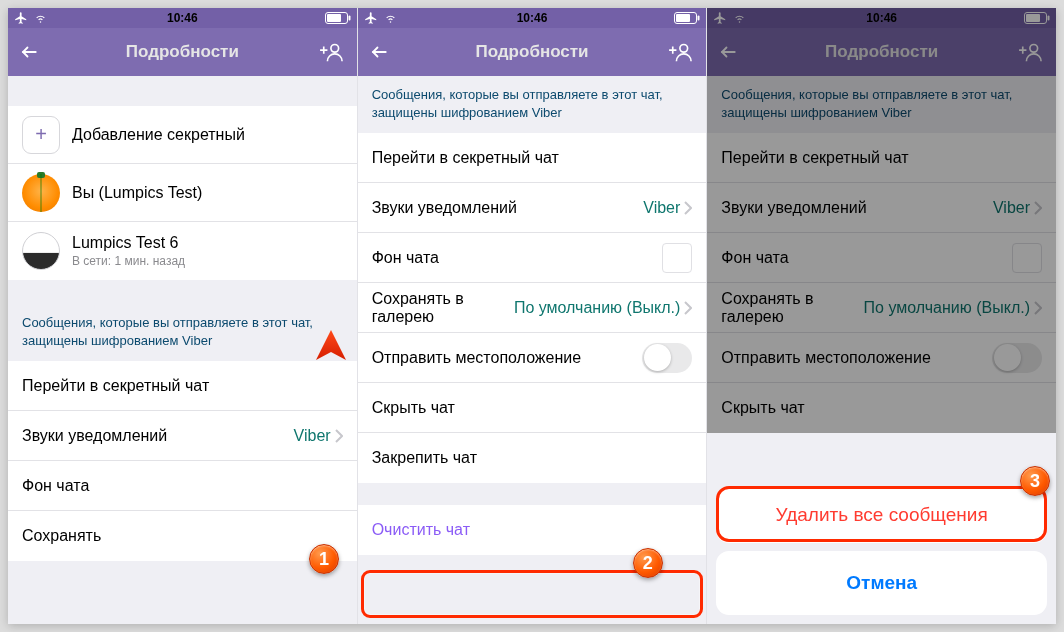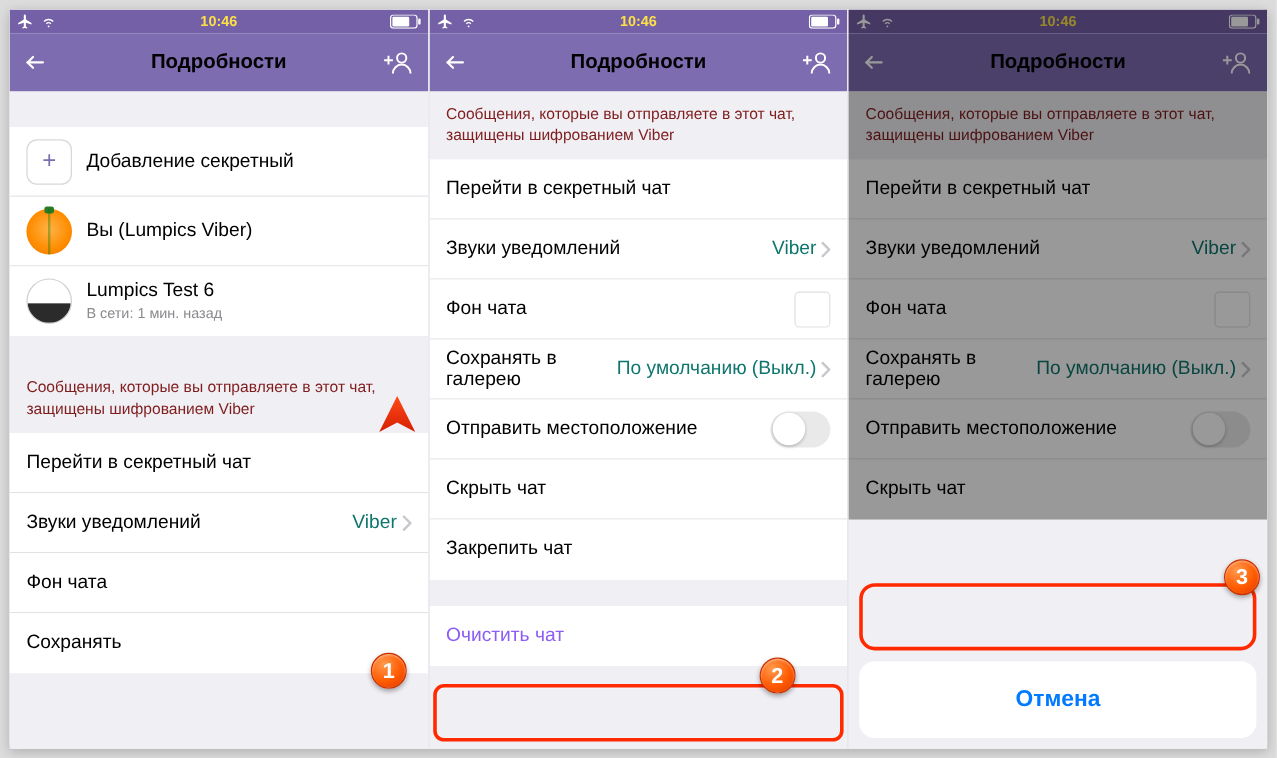--- a/index.html
+++ b/index.html
@@ -2,43 +2,43 @@
 <html><head>
 <meta charset="utf-8">
 <style>
   * { box-sizing: border-box; margin: 0; padding: 0; font-family: -apple-system, Helvetica, Arial, sans-serif; -webkit-font-smoothing: antialiased; }
   body { background: #dcdcdc; width: 1064px; height: 632px; position: relative; overflow: hidden; }
   .stage { position: absolute; left: 8px; top: 8px; width: 1048px; height: 616px; background: #fff; border-radius: 4px; box-shadow: 0 2px 10px rgba(0,0,0,.2); display: flex; }
   .phone { flex: 1 1 0; height: 100%; background: #efeff4; position: relative; overflow: hidden; }
   .phone + .phone { border-left: 1px solid rgba(0,0,0,0.05); }
 
   
-  .statusbar { height: 20px; background: #7360a7; display: flex; align-items: center; justify-content: space-between; padding: 0 6px; color: #fde047; font-size: 12px; font-weight: 600; }
+  .statusbar { height: 20px; background: #7360a7; display: flex; align-items: center; justify-content: space-between; padding: 0 6px; color: #000000; font-size: 12px; font-weight: 600; }
   .sb-left, .sb-right { display: flex; align-items: center; gap: 5px; }
   .sb-left svg, .sb-right svg { display: block; }
   .sb-time { position: absolute; left: 50%; transform: translateX(-50%); }
 
   
-  .navbar { height: 48px; background: #7e6cb0; display: flex; align-items: center; justify-content: space-between; padding: 0 12px; color: #000000; position: relative; text-align: center; }
+  .navbar { height: 48px; background: #7e6cb0; display: flex; align-items: center; justify-content: space-between; padding: 0 12px; color: #e5e5e5; position: relative; text-align: center; }
   .nav-title { font-size: 17px; font-weight: 600; position: absolute; left: 50%; transform: translateX(-50%); }
   .nav-back svg, .nav-add svg { display: block; }
 
   
   .section { background: #fff; }
   .group-gap { height: 30px; }
   .cell { display: flex; align-items: center; min-height: 50px; padding: 0 14px; background: #fff; border-bottom: 1px solid #e2e2e6; font-size: 16px; color: #000; }
   .cell:last-child { border-bottom: none; }
   .cell.tall { min-height: 58px; }
   .cell .main { flex: 1 1 auto; display: flex; flex-direction: column; }
   .cell .sub { font-size: 12px; color: #8a8a8e; margin-top: 2px; }
   .cell .value { color: #0f766e; font-size: 16px; margin-right: 4px; }
   .cell .chev { color: #c7c7cc; }
   .cell.destructive { color: #8b5cf6; }
 
-  .note { padding: 10px 14px 12px; font-size: 13px; color: #7f1d1d; line-height: 1.35; }
+  .note { padding: 10px 14px 12px; font-size: 13px; color: #0c4a6e; line-height: 1.35; }
 
   .avatar { width: 38px; height: 38px; border-radius: 9px; margin-right: 12px; display: flex; align-items: center; justify-content: center; flex: 0 0 38px; }
   .avatar.plus { border: 1px solid #d7d7db; color: #7e6cb0; font-size: 20px; border-radius: 9px; }
   .avatar.orange { background: radial-gradient(circle at 50% 45%, #ffb347 0%, #ff8c00 60%, #e67600 100%); border-radius: 50%; position: relative; }
   .avatar.orange::after { content: ""; position: absolute; width: 2px; height: 100%; background: rgba(0,120,0,.35); left: 50%; transform: translateX(-50%); }
   .avatar.orange::before { content: ""; position: absolute; width: 8px; height: 6px; background: #2a7a2a; top: -2px; left: 50%; transform: translateX(-50%); border-radius: 2px; }
   .avatar.photo { background: linear-gradient(180deg, #fff 0%, #fff 54%, #2b2b2b 56%, #2b2b2b 100%); border-radius: 50%; border: 1px solid #d0d0d4; }
 
   .shield { width: 22px; height: 22px; }
 
@@ -121,21 +121,21 @@
       <div class="section">
         <div class="cell tall">
           <div class="avatar plus">+</div>
           <div class="main">
               <span>Добавление секретный</span>
             </div>
         </div>
         <div class="cell tall">
           <div class="avatar orange"></div>
           <div class="main">
-              <span>Вы (Lumpics Viber)</span>
+              <span>Вы (Lumpics Test)</span>
             </div>
         </div>
         <div class="cell tall">
           <div class="avatar photo"></div>
           <div class="main">
             <span>Lumpics Test 6</span>
             <span class="sub">В сети: 1 мин. назад</span>
           </div>
         </div>
       </div>
@@ -382,20 +382,25 @@
         </div>
         <div class="cell">
             <div class="main">
               <span>Скрыть чат</span>
             </div>
           </div>
       </div>
     </div>
 
     <div class="sheet-wrap">
+      <div class="sheet">
+        <div class="sheet-btn destructive">
+            <span>Удалить все сообщения</span>
+          </div>
+      </div>
       <div class="sheet-cancel">
           <span>Отмена</span>
         </div>
     </div>
 
     <div class="hl" style="left:9px; right:9px; top:478px; height:56px; border-radius:13px;"></div>
     <div class="badge" style="right:6px; top:458px;">3</div>
   </div>
 
 </div>

